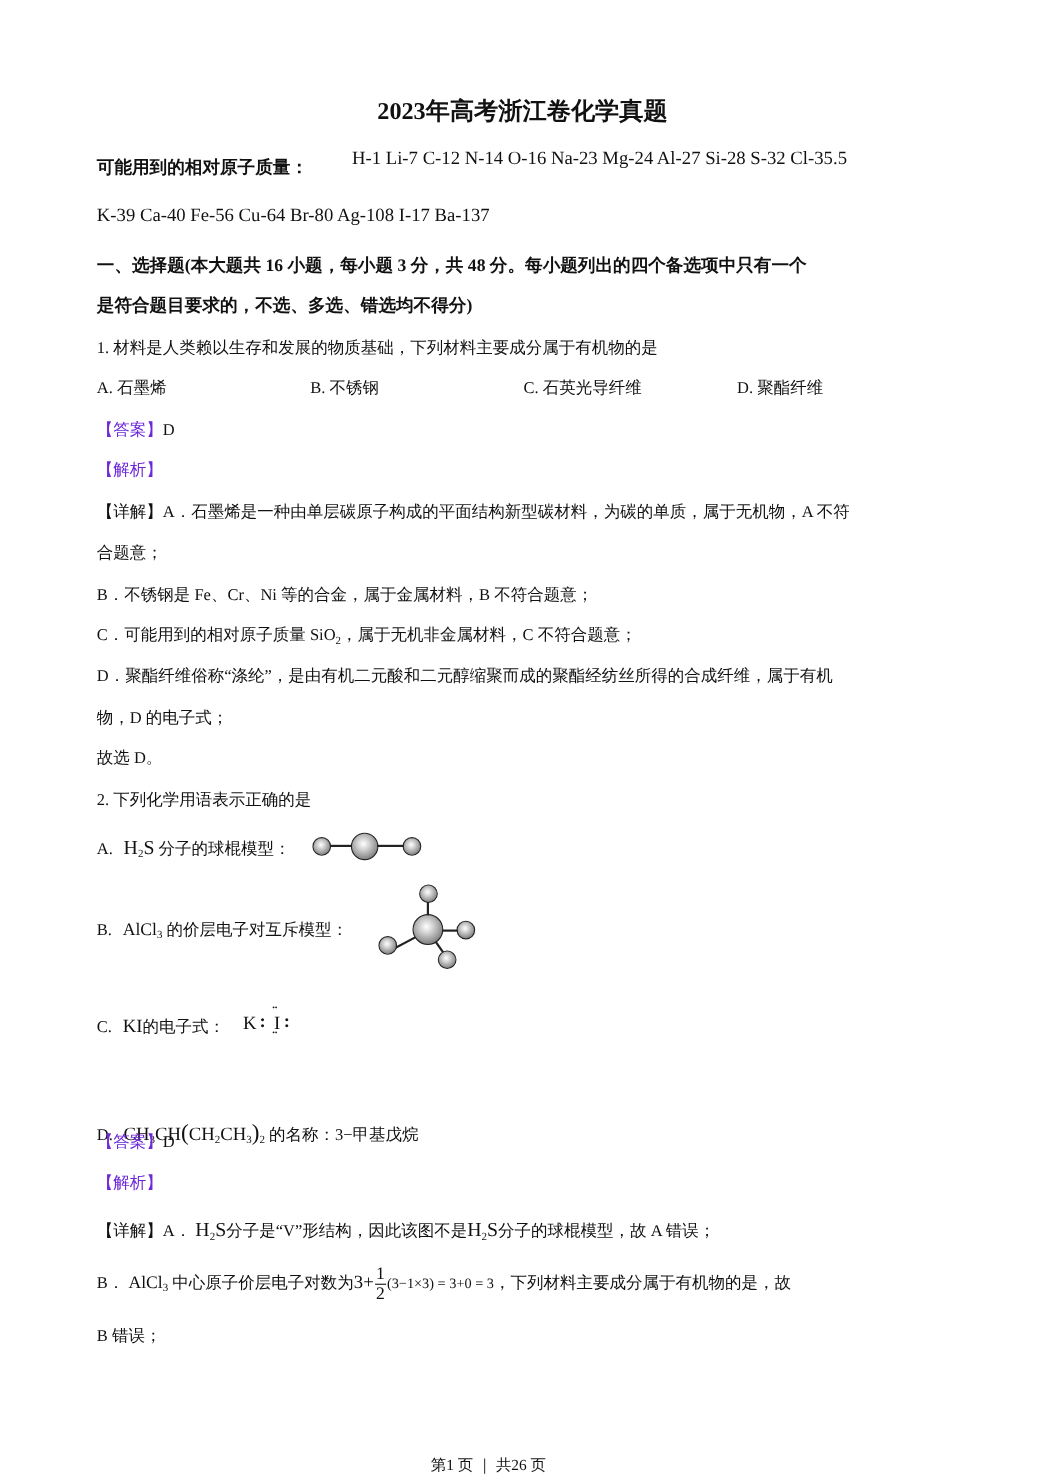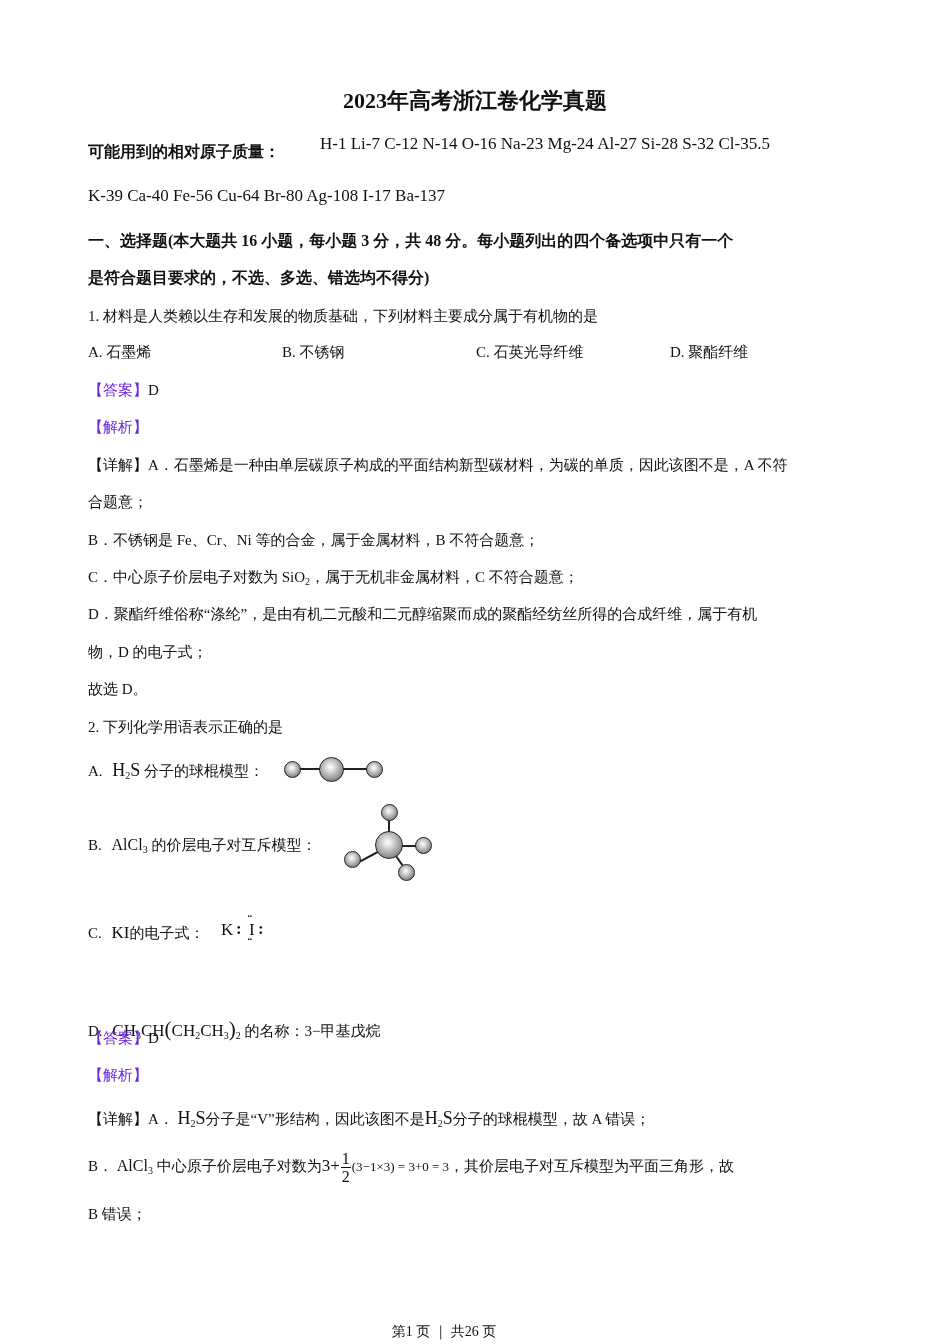--- a/index.html
+++ b/index.html
@@ -37,26 +37,26 @@
 <div class="abs t15" style="left:282px;top:343px;">B. 不锈钢</div>
 <div class="abs t15" style="left:476px;top:343px;">C. 石英光导纤维</div>
 <div class="abs t15" style="left:670px;top:343px;">D. 聚酯纤维</div>
 
 <div class="abs t15" style="left:88px;top:381px;">
   <span class="blue">【答案】</span><span>D</span>
 </div>
 <div class="abs t15 blue" style="left:88px;top:418px;">【解析】</div>
 
 <div class="abs t15" style="left:88px;top:456px;">
-  <span>【详解】</span><span>A．石墨烯是一种由单层碳原子构成的平面结构新型碳材料，为碳的单质，因此该图不是，A 不符</span>
+  <span>【详解】</span><span>A．石墨烯是一种由单层碳原子构成的平面结构新型碳材料，为碳的单质，属于无机物，A 不符</span>
 </div>
 <div class="abs t15" style="left:88px;top:493px;">合题意；</div>
 <div class="abs t15" style="left:88px;top:531px;">B．不锈钢是 Fe、Cr、Ni 等的合金，属于金属材料，B 不符合题意；</div>
 <div class="abs t15" style="left:88px;top:568px;">
-  <span>C．中心原子价层电子对数为 SiO</span><sub>2</sub><span>，属于无机非金属材料，C 不符合题意；</span>
+  <span>C．可能用到的相对原子质量 SiO</span><sub>2</sub><span>，属于无机非金属材料，C 不符合题意；</span>
 </div>
 <div class="abs t15" style="left:88px;top:605px;">D．聚酯纤维俗称“涤纶”，是由有机二元酸和二元醇缩聚而成的聚酯经纺丝所得的合成纤维，属于有机</div>
 <div class="abs t15" style="left:88px;top:643px;">物，D 的电子式；</div>
 <div class="abs t15" style="left:88px;top:680px;">故选 D。</div>
 
 <div class="abs t15" style="left:88px;top:718px;">2. 下列化学用语表示正确的是</div>
 
 <div class="abs t15" style="left:88px;top:760px;">
   <span>A.</span>
   <span style="font-size:18px;margin-left:6px;">H<sub>2</sub>S</span>
@@ -115,17 +115,17 @@
 <div class="abs t15 blue" style="left:88px;top:1066px;">【解析】</div>
 
 <div class="abs t15" style="left:88px;top:1108px;">
   <span>【详解】</span><span>A．</span>
   <span style="font-size:18px;">H<sub>2</sub>S</span><span>分子是“V”形结构，因此该图不是</span><span style="font-size:18px;">H<sub>2</sub>S</span><span>分子的球棍模型，故 A 错误；</span>
 </div>
 
 <div class="abs t15" style="left:88px;top:1150px;">
   <span>B．</span>
   <span style="font-size:16px;">AlCl<sub>3</sub></span>
-  <span>中心原子价层电子对数为</span><span style="font-size:17px;">3+</span><span class="frac"><span class="num">1</span><span class="den">2</span></span><span style="font-size:13px;">(3−1×3) = 3+0 = 3</span><span>，其价层电子对互斥模型为平面三角形，故</span>
+  <span>中心原子价层电子对数为</span><span style="font-size:17px;">3+</span><span class="frac"><span class="num">1</span><span class="den">2</span></span><span style="font-size:13px;">(3−1×3) = 3+0 = 3</span><span>，下列材料主要成分属于有机物的是，故</span>
 </div>
 <div class="abs t15" style="left:88px;top:1205px;">B 错误；</div>
 
 <div class="abs footer">第1 页 ｜ 共26 页</div>
 
 </body></html>

